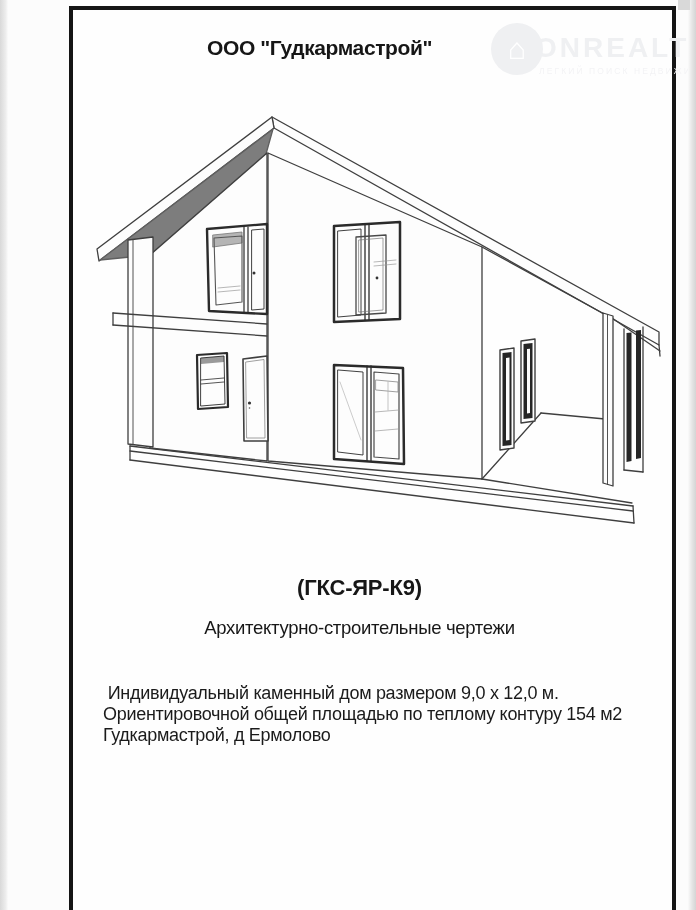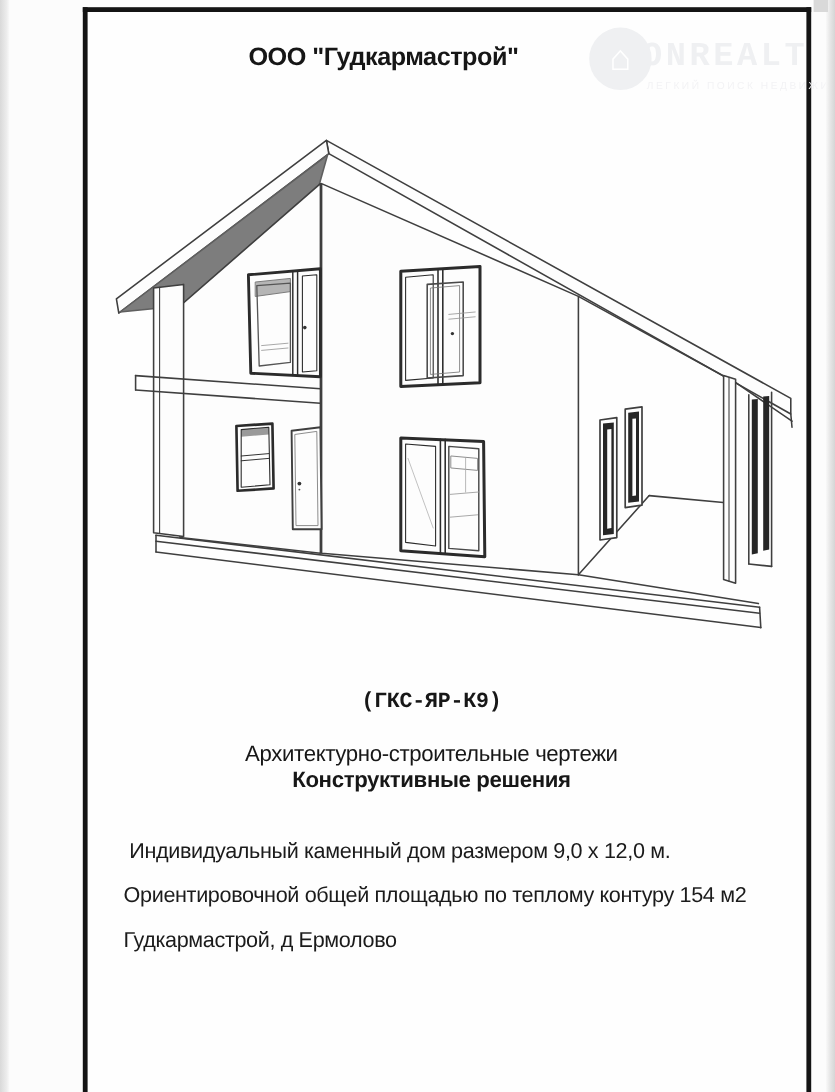--- a/index.html
+++ b/index.html
@@ -15,31 +15,31 @@
     background:#fefefe;border:4px solid #141414;border-bottom:none;z-index:1;}
 
   .company-title{position:absolute;left:-53px;top:26px;width:100%;text-align:center;
     font-size:21px;font-weight:bold;letter-spacing:-0.4px;color:#161616;white-space:pre;}
 
   
   .wm-icon{position:absolute;left:418px;top:13px;width:52px;height:52px;border-radius:50%;
     background:#eff0f2;display:flex;align-items:center;justify-content:center;
     color:#ffffff;font-size:30px;font-weight:bold;}
   .wm-brand{position:absolute;left:462px;top:22px;font-size:28px;font-weight:bold;
-    letter-spacing:3px;color:#eff0f2;white-space:pre;font-family:Liberation Mono, monospace;}
+    letter-spacing:3px;color:#eff0f2;white-space:pre;}
   .wm-tagline{position:absolute;left:466px;top:56px;font-size:8.5px;letter-spacing:2.1px;
     color:#f3f3f5;white-space:pre;}
 
   .headings{position:absolute;left:-13px;width:100%;text-align:center;color:#171717;}
-  .proj-code{top:565px;font-size:18px;font-weight:bold;letter-spacing:-0.2px;font-family:Liberation Mono, monospace;}
+  .proj-code{top:565px;font-size:22px;font-weight:bold;letter-spacing:-0.2px;}
   .head1{top:607px;font-size:18.5px;font-weight:normal;letter-spacing:-0.3px;}
   .head2{top:629px;font-size:18.5px;font-weight:bold;letter-spacing:-0.3px;}
 
   .descr{position:absolute;left:30px;top:673px;width:545px;color:#1b1b1b;}
-  .descr div{font-size:18px;line-height:20.8px;letter-spacing:-0.3px;white-space:pre;margin-top:16px;}
+  .descr div{font-size:18px;line-height:20.8px;letter-spacing:-0.3px;white-space:pre;}
 
   .house-svg{position:absolute;left:0;top:0;width:696px;height:910px;z-index:2;pointer-events:none;}
 </style>
 </head>
 <body>
 
 <div class="photo">
 
   <div class="page">
 
@@ -48,21 +48,20 @@
     <div>
       <div class="wm-icon">
         <span>⌂</span>
       </div>
       <div class="wm-brand">ONREALT</div>
       <div class="wm-tagline">ЛЕГКИЙ ПОИСК НЕДВИЖИМОСТИ</div>
     </div>
 
     <div class="headings proj-code">(ГКС-ЯР-К9)</div>
     <div class="headings head1">Архитектурно-строительные чертежи</div>
-    <div class="headings head2">Конструктивные решения</div>
 
     <div class="descr">
       <div> Индивидуальный каменный дом размером 9,0 х 12,0 м.</div>
       <div>Ориентировочной общей площадью по теплому контуру 154 м2</div>
       <div>Гудкармастрой, д Ермолово</div>
     </div>
   </div>
 
   <svg class="house-svg" viewBox="0 0 696 910">
     <g stroke="#3f3f3f" stroke-width="1.3" fill="none" stroke-linejoin="round" stroke-linecap="round">

